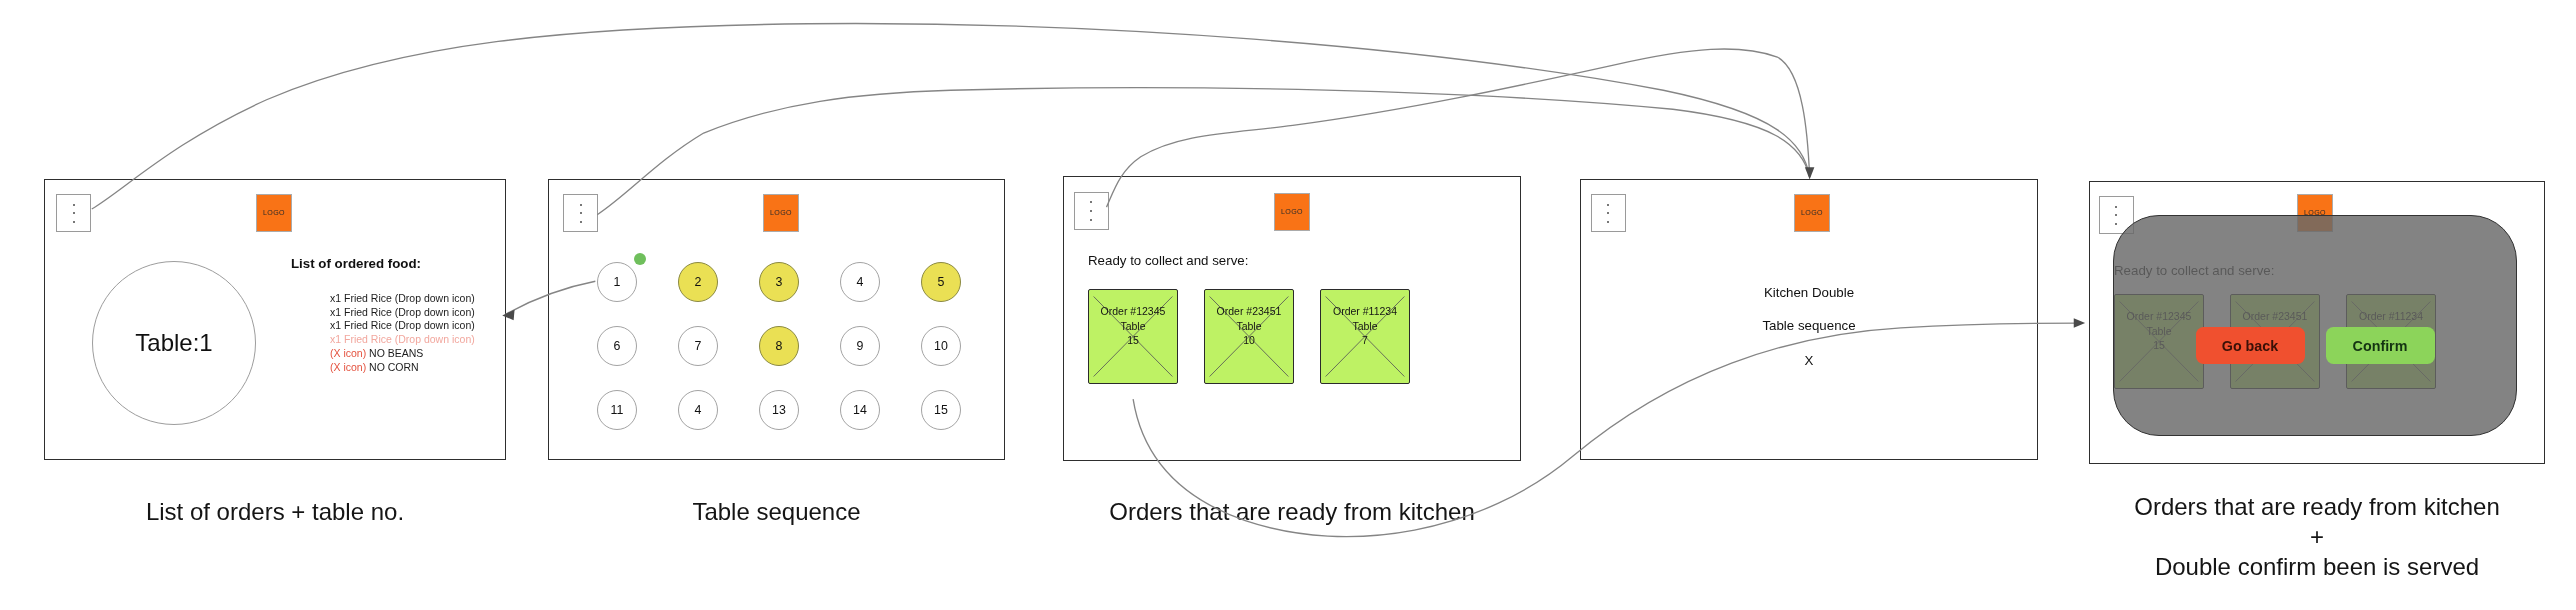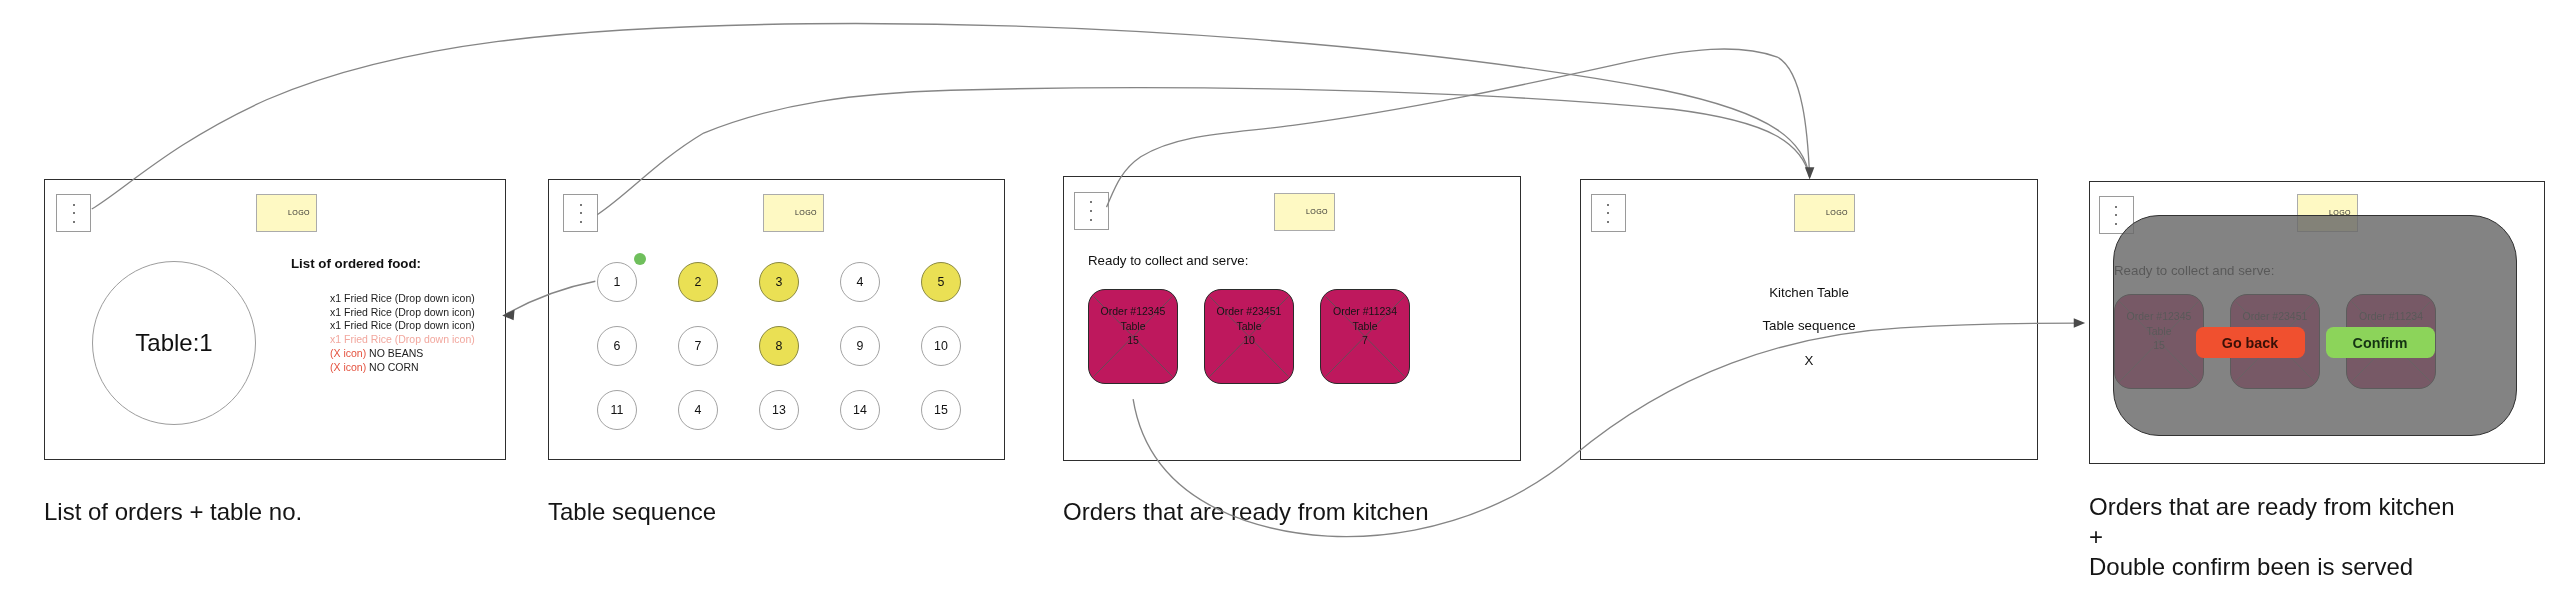--- a/index.html
+++ b/index.html
@@ -13,60 +13,60 @@
   #p1{left:44px;width:462px;}
   #p2{left:548px;width:457px;}
   #p3{left:1063px;width:458px;top:176px;height:285px;}
   #p4{left:1580px;width:458px;}
   #p5{left:2089px;width:456px;top:181px;height:283px;}
 
   .menu-box{position:absolute;left:11.4px;top:14.3px;width:33px;height:36px;border:1px solid #9a9a9a;
             display:flex;flex-direction:column;align-items:center;justify-content:center;gap:6.7px;background:#fff;}
   .menu-box .d{width:1.9px;height:1.9px;border-radius:50%;background:#4d4d4d;}
   .logo-box{position:absolute;left:211px;top:14.3px;width:34px;height:36px;border:1px solid #ababab;
-            display:flex;align-items:center;justify-content:center;font-size:7.1px;letter-spacing:0.4px;color:#2a2a2a;background:#fef9c3;padding-left:25px;}
+            display:flex;align-items:center;justify-content:center;font-size:7.1px;letter-spacing:0.4px;color:#2a2a2a;background:#f97316;}
 
   
   .table-circle-big{position:absolute;left:47px;top:81px;width:162px;height:162px;border:1px solid #9d9d9d;border-radius:50%;
             display:flex;align-items:center;justify-content:center;font-size:24px;line-height:29.5px;color:#101010;}
   .food-heading{position:absolute;left:246px;top:76px;font-size:13.3px;font-weight:600;color:#111;}
   .food-list{position:absolute;left:246px;top:112px;font-size:10.5px;line-height:13.7px;color:#1c1c1c;white-space:nowrap;margin-left:39px;}
   .food-line.muted{color:#F2A79E;}
   .food-line .xicon{color:#E4523F;}
 
   
   .table-grid{position:absolute;left:48px;top:82px;display:grid;grid-template-columns:repeat(5,40px);gap:24px 41px;}
   .table-circle{width:40px;height:40px;border:1px solid #a3a3a3;border-radius:50%;background:#fff;
             display:flex;align-items:center;justify-content:center;font-size:12.4px;color:#111;box-sizing:border-box;}
   .table-circle.selected{background:#EAE054;border-color:#8a8942;}
   .notif-dot{position:absolute;left:85px;top:73px;width:12.4px;height:12.4px;border-radius:50%;background:#6FBF5C;}
 
   
   .ready-heading{position:absolute;left:24px;top:76px;font-size:13.3px;font-weight:500;color:#111;}
   .orders-row{position:absolute;left:24px;top:112px;display:flex;gap:26px;}
-  .order-card{position:relative;width:90px;height:95px;border:1.5px solid #2b2b2b;border-radius:17px;background:#be185d;box-sizing:border-box;}
+  .order-card{position:relative;width:90px;height:95px;border:1.5px solid #2b2b2b;border-radius:2px;background:#bef264;box-sizing:border-box;}
   .order-card .xcross{position:absolute;left:0;top:0;width:100%;height:100%;}
   .order-card .xcross path{stroke:#555;stroke-width:0.9px;fill:none;}
   .order-card .card-text{position:relative;z-index:1;text-align:center;padding-top:14.3px;font-size:10.5px;line-height:14.3px;color:#141414;}
 
   
   .p4-line{position:absolute;left:0;width:100%;text-align:center;font-size:13.3px;color:#111;}
 
   
   .modal{position:absolute;left:23px;top:33px;width:404px;height:221px;background:rgba(104,104,104,0.82);
          border:1.9px solid #333;border-radius:46px;z-index:5;box-sizing:border-box;}
   .modal-title{position:absolute;left:0;top:46px;width:100%;text-align:center;font-size:27px;font-weight:500;color:#0e0e0e;}
   .modal-buttons{position:absolute;left:0;top:111px;width:100%;display:flex;justify-content:center;gap:21px;}
-  .modal-buttons button{width:109px;height:31px;border:none;border-radius:7.6px;font-size:14.3px;font-weight:600;
+  .modal-buttons button{width:109px;height:37px;border:none;border-radius:7.6px;font-size:14.3px;font-weight:600;
          font-family:"Liberation Sans","DejaVu Sans",sans-serif;cursor:pointer;}
   .btn-goback{background:#F0502F;color:#3A1007;}
   .btn-confirm{background:#8CD45A;color:#143312;}
 
   
-  .caption{position:absolute;top:498px;font-size:24px;color:#151515;text-align:left;}
+  .caption{position:absolute;top:498px;font-size:24px;color:#151515;text-align:center;}
   #cap5{top:492px;line-height:30px;}
 </style>
 </head>
 <body>
 
 <div class="canvas">
 
   <svg class="connectors" viewBox="0 0 2710 642" width="2576" height="610">
     <path d="M 96 220 C 130 200 180 150 280 105 C 420 45 600 28 850 25 C 1150 22 1500 48 1750 95 C 1870 120 1898 150 1904 186"></path>
     <path d="M 628 226 C 660 205 690 170 740 140 C 820 108 900 98 1000 95 C 1250 88 1550 95 1760 115 C 1865 128 1896 152 1904 186"></path>
@@ -172,21 +172,21 @@
       </div>
   </section>
 
   <section class="panel" id="p4">
     <div class="menu-box" style="left:9.5px;">
       <span class="d"></span>
       <span class="d"></span>
       <span class="d"></span>
     </div>
     <div class="logo-box" style="left:213px;">LOGO</div>
-    <div class="p4-line" style="top:105px;">Kitchen Table</div>
+    <div class="p4-line" style="top:105px;">Kitchen Double</div>
     <div class="p4-line" style="top:138px;">Table sequence</div>
     <div class="p4-line" style="top:173px;">X</div>
   </section>
 
   <section class="panel" id="p5">
     <div class="menu-box" style="left:8.6px;">
       <span class="d"></span>
       <span class="d"></span>
       <span class="d"></span>
     </div>

